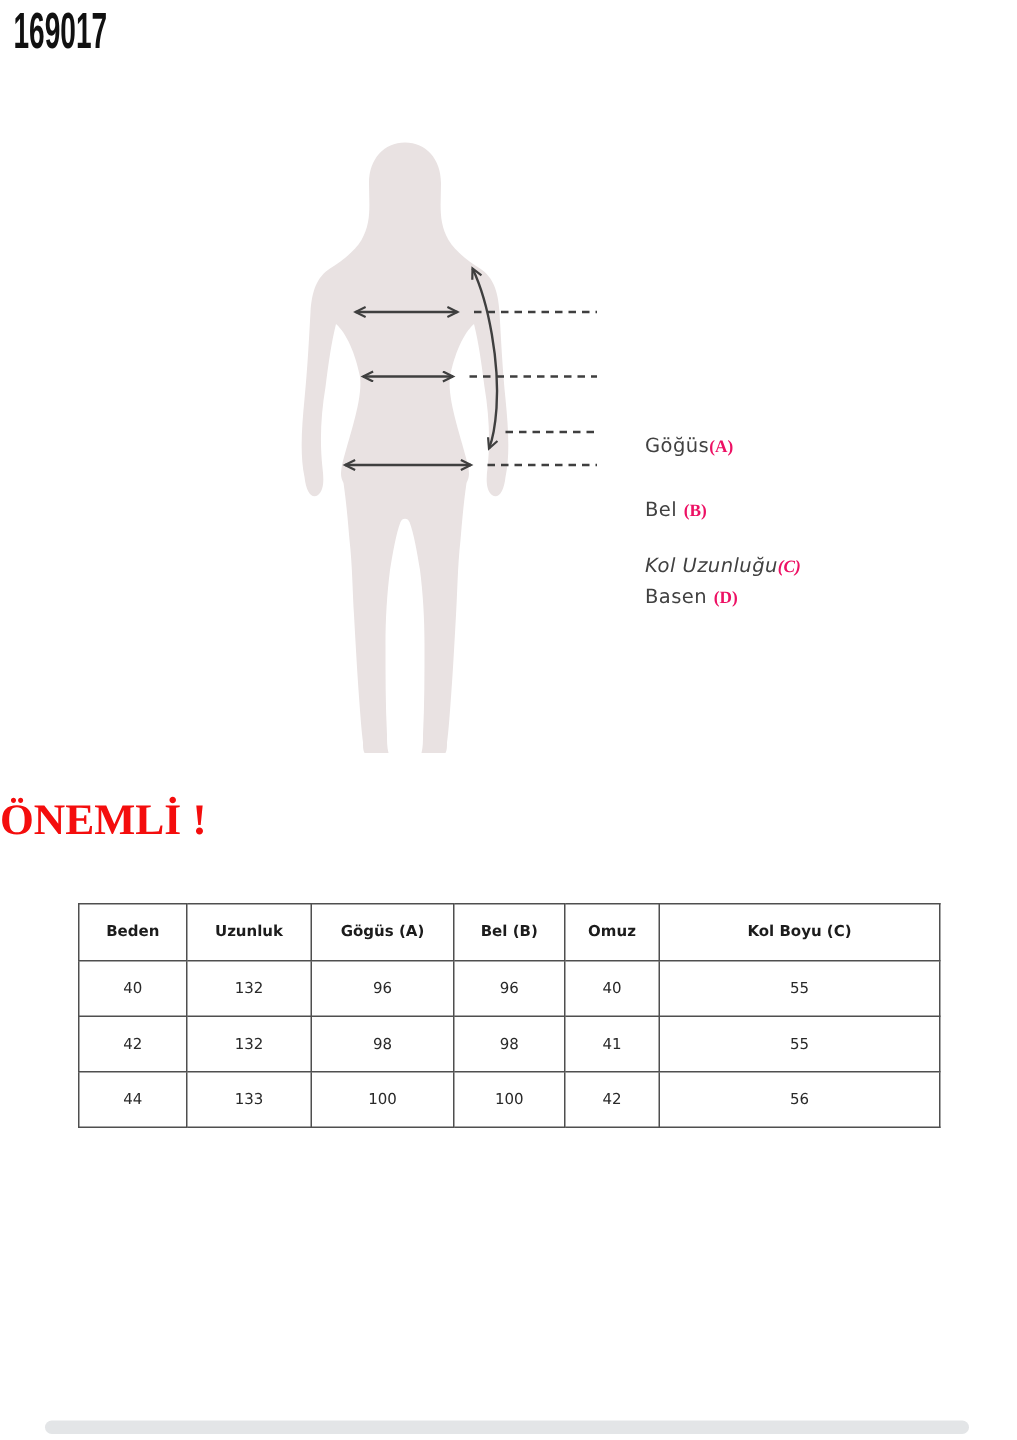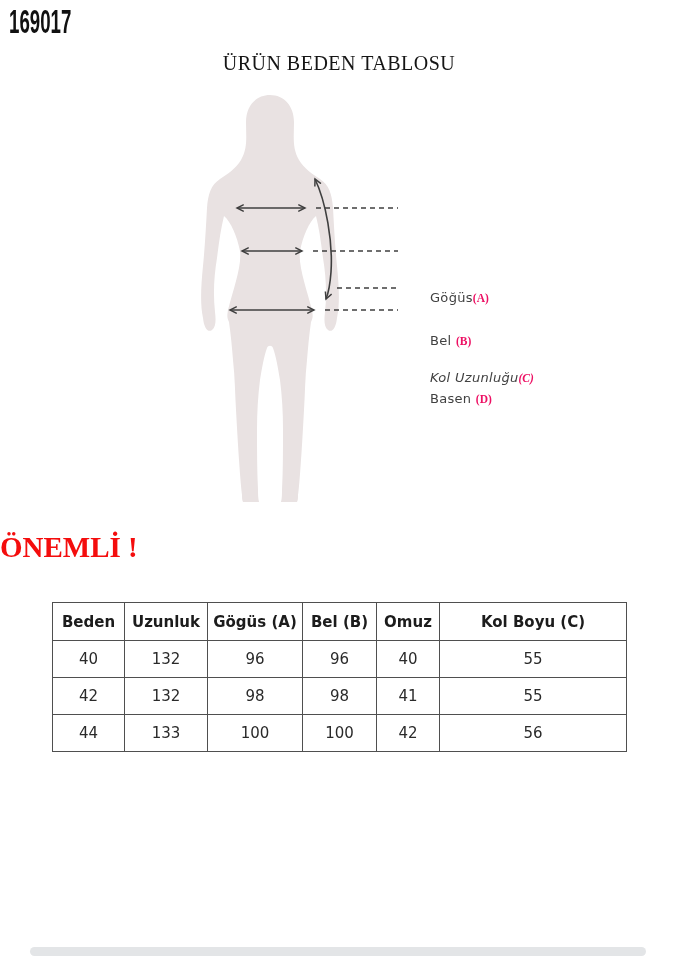--- a/index.html
+++ b/index.html
@@ -30,36 +30,35 @@
                   font-family:"Liberation Serif",serif;font-weight:700;font-size:29px;
                   color:#f40d0d;}
   .notice-warning{position:absolute;left:0;top:570px;width:678px;text-align:center;
                   font-family:"Liberation Serif",serif;font-weight:700;font-size:18px;
                   color:#f40d0d;letter-spacing:0.2px;}
 
   
   table.size{position:absolute;left:52px;top:602px;width:574px;border-collapse:collapse;
              table-layout:fixed;font-family:"DejaVu Sans",sans-serif;}
   table.size td,table.size th{border:1px solid #4f4f4f;text-align:center;vertical-align:middle;
-             font-size:15px;color:#1c1c1c;padding:0;}
+             font-size:10px;color:#1c1c1c;padding:0;}
   table.size th{height:37px;font-weight:700;}
   table.size td{height:36px;font-weight:400;color:#2a2a2a;}
 
   
   .hscrollbar{position:absolute;left:30px;top:947px;width:616px;height:9px;
               background:#e3e5e7;border-radius:5px;}
 </style>
 </head>
 <body>
 
 <div class="page">
 
   <div class="sku">169017</div>
 
-  <div class="title">ÜRÜN BEDEN TABLOSU</div>
 
   <div class="diagram">
     <svg width="678" height="430" viewBox="0 0 678 430">
       <defs>
         <marker id="ah" viewBox="0 0 8 8" markerWidth="9" markerHeight="9" refX="6.5" refY="3.5" orient="auto-start-reverse" markerUnits="userSpaceOnUse">
           <path d="M0.5,0.5 L6.5,3.5 L0.5,6.5" fill="none" stroke="#3f3f3f" stroke-width="1.3"></path>
         </marker>
       </defs>
 
       <g transform="translate(195,0)">

